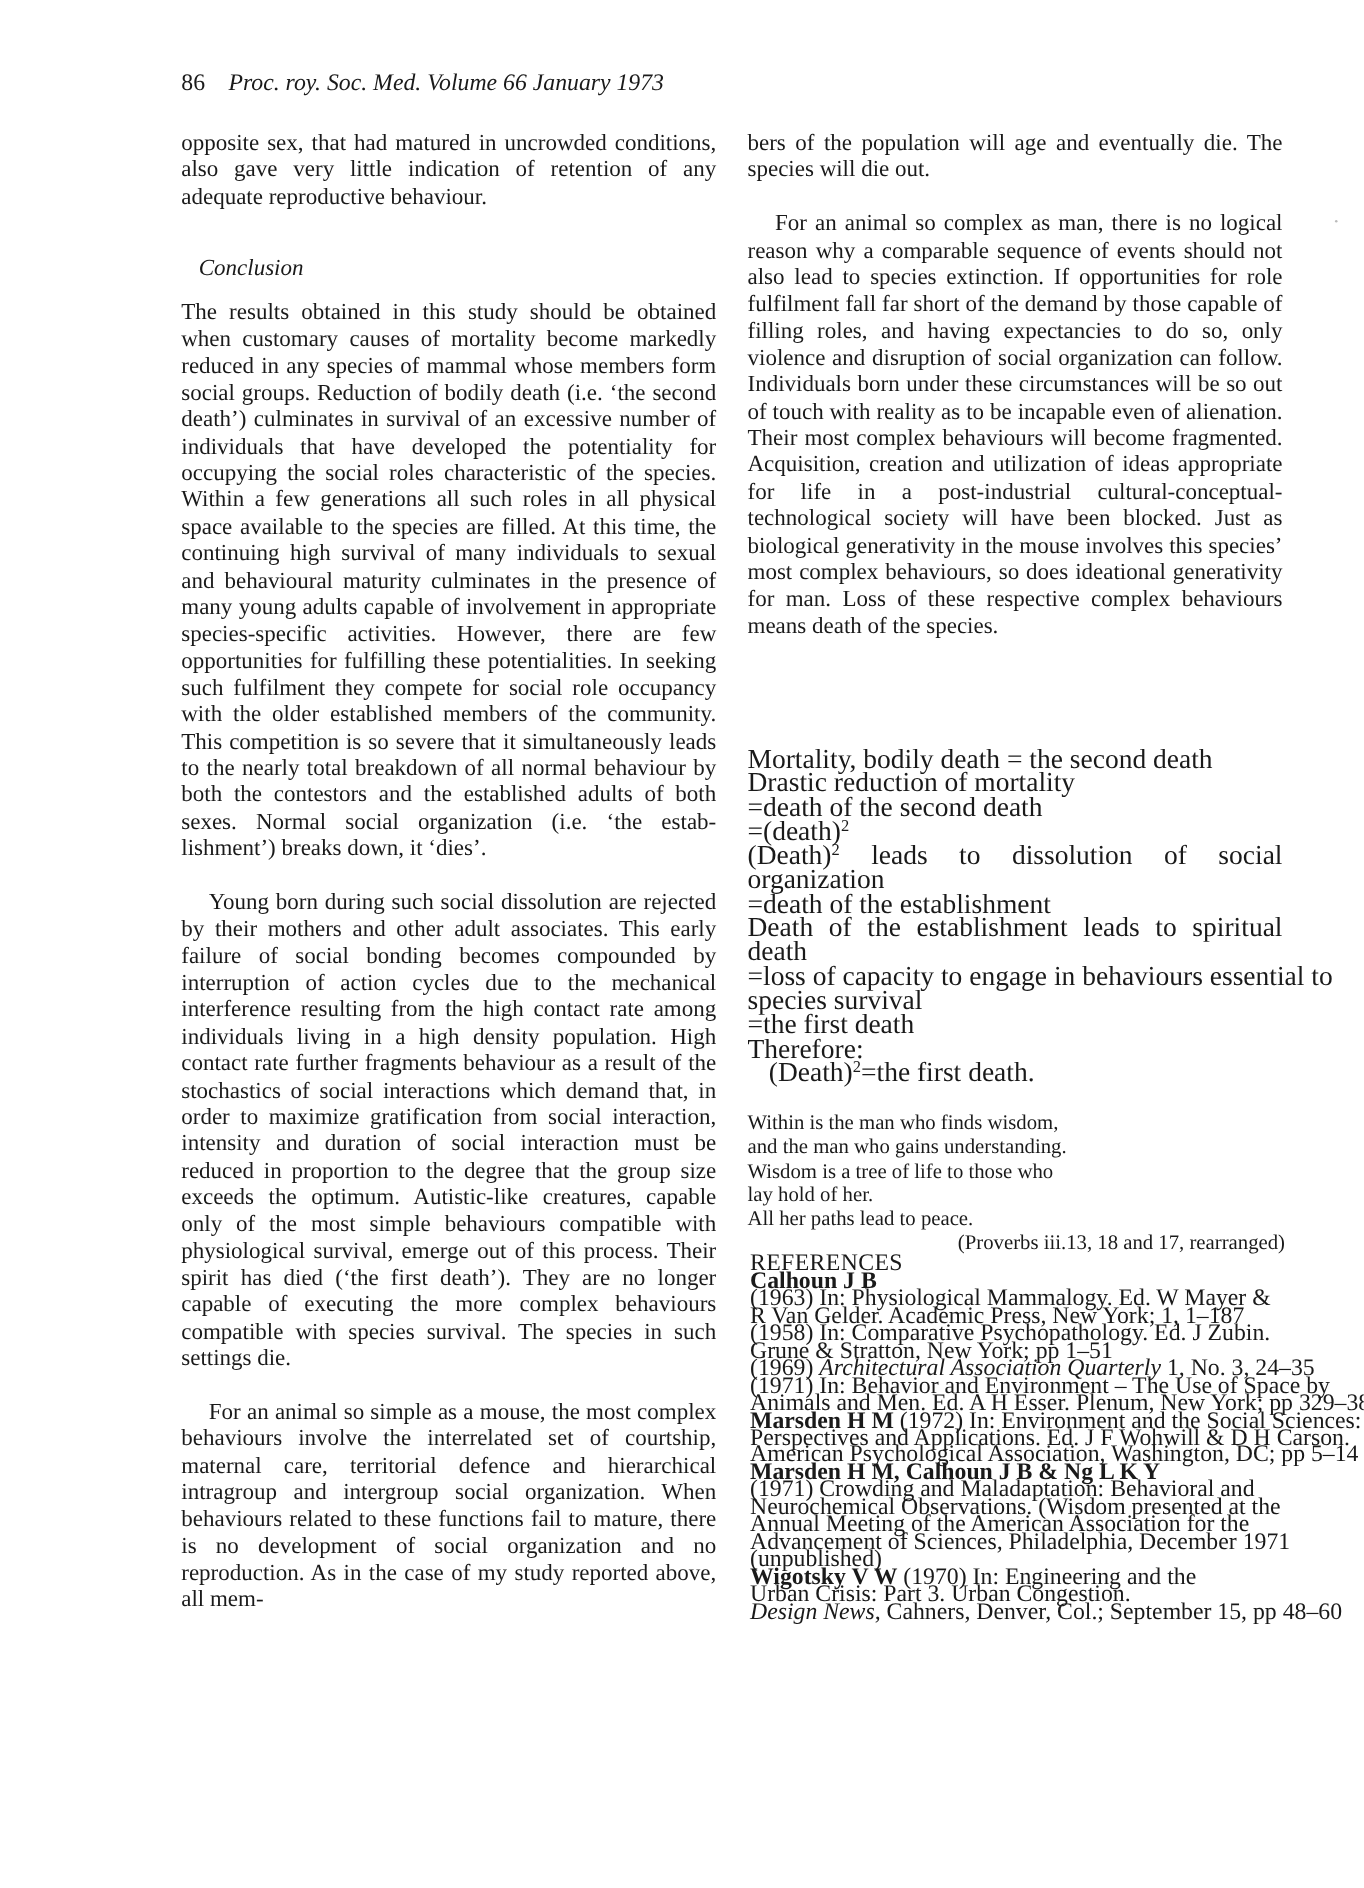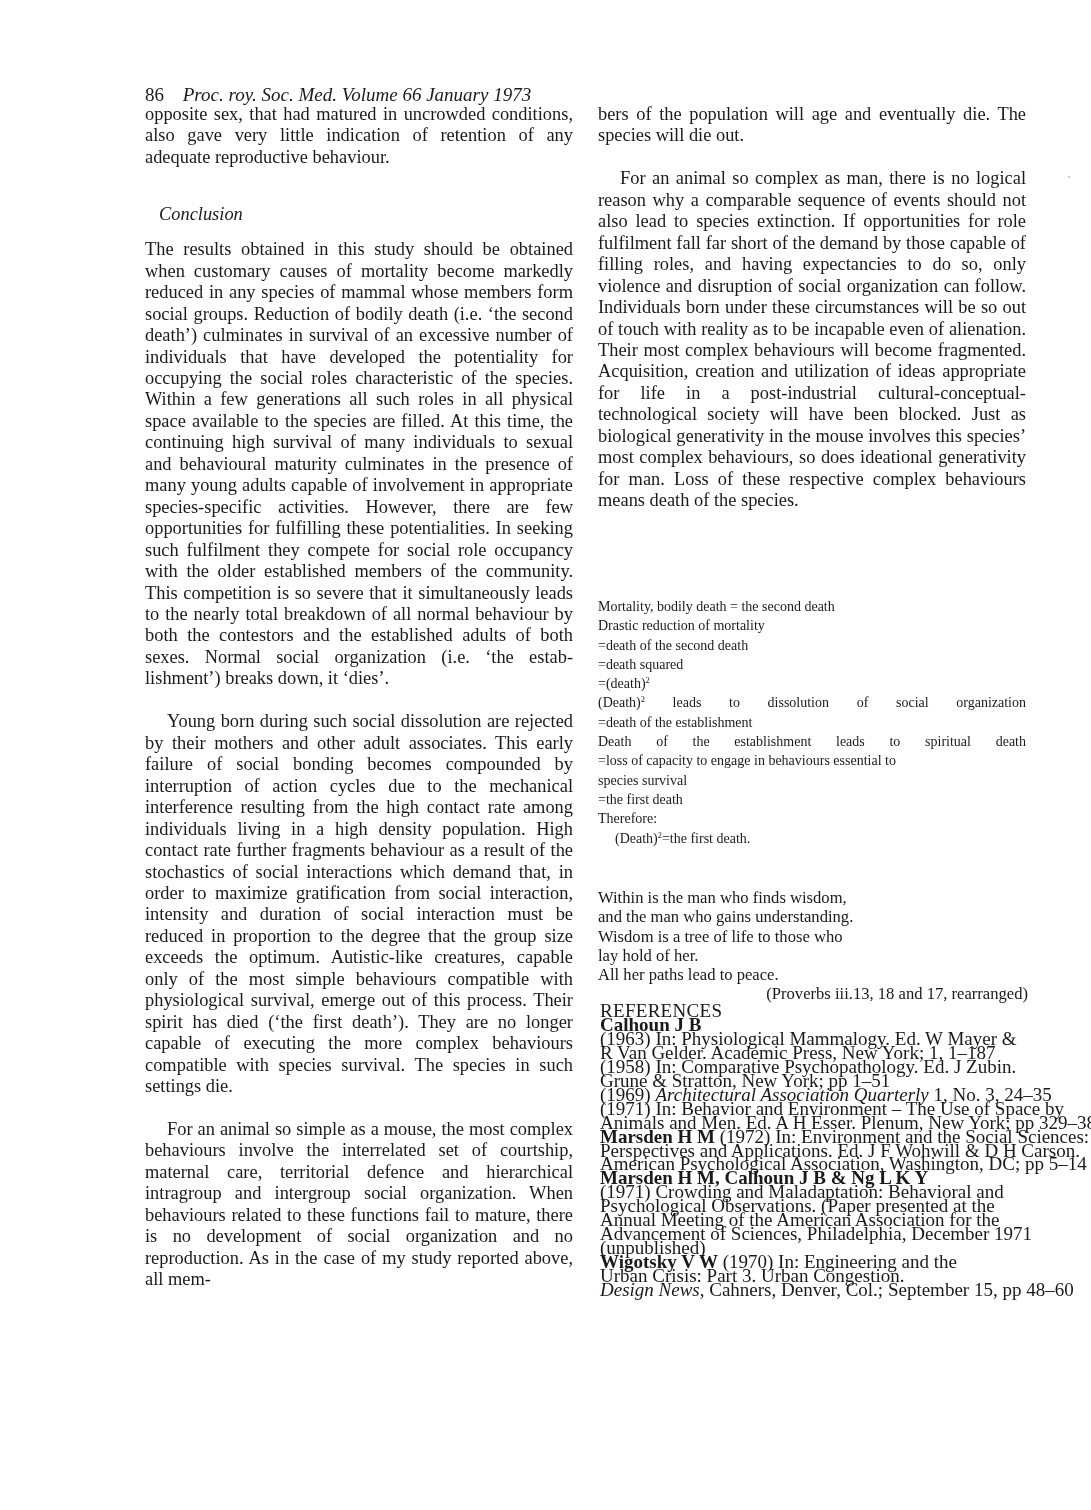--- a/index.html
+++ b/index.html
@@ -1,28 +1,28 @@
 <!DOCTYPE html>
 <html><head>
 <meta charset="utf-8">
 <style>
   html, body { margin: 0; padding: 0; background: #ffffff; }
   body { width: 1091px; height: 1510px; position: relative; overflow: hidden;
          font-family: "Liberation Serif", "DejaVu Serif", serif; color: #1a1a1a; }
-  .header { position: absolute; left: 145px; top: 56px; font-size: 19px; letter-spacing: 0; white-space: nowrap; margin-top: 28px; }
+  .header { position: absolute; left: 145px; top: 56px; font-size: 19px; letter-spacing: 0; white-space: nowrap; }
   .header .pg { margin-right: 14px; }
   .header .jr { font-style: italic; }
   .col { position: absolute; top: 104px; width: 428px; font-size: 18.4px; line-height: 21.45px; }
   .col.left { left: 145px; }
   .col.right { left: 598px; }
   .p { margin: 0; text-align: justify; }
   .p.indent { text-indent: 22px; }
   .gap { height: 21.5px; }
   .heading { font-style: italic; margin: 14px; }
-  .eq { position: absolute; left: 598px; top: 597px; width: 428px; font-size: 14px; line-height: 19.3px; }
+  .eq { position: absolute; left: 598px; top: 597px; width: 428px; font-size: 22px; line-height: 19.3px; }
   .eq div { white-space: nowrap; }
   .eq .just { text-align: justify; text-align-last: justify; white-space: normal; }
   .eq .ind { padding-left: 17px; }
   sup { font-size: 0.6em; vertical-align: 0.55em; line-height: 0; }
   .verse { position: absolute; left: 598px; top: 888px; width: 430px; font-size: 16.6px; line-height: 19.3px; }
   .verse .cite { padding-left: 70px; text-align: right; }
   .refs { position: absolute; left: 600px; top: 1004px; width: 430px; font-size: 19px; line-height: 13.95px; white-space: nowrap; }
   .refs .title { letter-spacing: 0.3px; }
   .refs b { font-weight: bold; }
   .refs i { font-style: italic; }
@@ -50,21 +50,20 @@
 <div class="col right">
   <p class="p">bers of the population will age and eventually die. The species will die out.</p>
   <div class="gap"></div>
   <p class="p indent">For an animal so complex as man, there is no logical reason why a comparable sequence of events should not also lead to species extinction. If opportunities for role fulfilment fall far short of the demand by those capable of filling roles, and having expectancies to do so, only violence and disruption of social organization can follow. Individuals born under these circumstances will be so out of touch with reality as to be incapable even of alienation. Their most complex behaviours will become fragmented. Acquisition, creation and utilization of ideas appropriate for life in a post-industrial cultural-conceptual-technological society will have been blocked. Just as biological generativity in the mouse involves this species’ most complex behaviours, so does ideational generativity for man. Loss of these respective complex behaviours means death of the species.</p>
 </div>
 
 <div class="eq">
   <div>Mortality, bodily death = the second death</div>
   <div>Drastic reduction of mortality</div>
   <div>=death of the second death</div>
-  <div>=death squared</div>
   <div><span>=(death)</span><sup>2</sup></div>
   <div class="just"><span>(Death)</span><sup>2</sup><span> leads to dissolution of social organization</span></div>
   <div>=death of the establishment</div>
   <div class="just">Death of the establishment leads to spiritual death</div>
   <div>=loss of capacity to engage in behaviours essential to</div>
   <div>species survival</div>
   <div>=the first death</div>
   <div>Therefore:</div>
   <div class="ind"><span>(Death)</span><sup>2</sup><span>=the first death.</span></div>
 </div>
@@ -86,21 +85,21 @@
   <div><span>(1958) In: Comparative Psychopathology. Ed. J Zubin.</span></div>
   <div><span>Grune &amp; Stratton, New York; pp 1–51</span></div>
   <div><span>(1969) </span><i>Architectural Association Quarterly</i><span> 1, No. 3, 24–35</span></div>
   <div><span>(1971) In: Behavior and Environment – The Use of Space by</span></div>
   <div><span>Animals and Men. Ed. A H Esser. Plenum, New York; pp 329–387</span></div>
   <div><b>Marsden H M</b><span> (1972) In: Environment and the Social Sciences:</span></div>
   <div><span>Perspectives and Applications. Ed. J F Wohwill &amp; D H Carson.</span></div>
   <div><span>American Psychological Association, Washington, DC; pp 5–14</span></div>
   <div><b>Marsden H M, Calhoun J B &amp; Ng L K Y</b><span></span></div>
   <div><span>(1971) Crowding and Maladaptation: Behavioral and</span></div>
-  <div><span>Psychological Observations. (Paper presented at the</span></div>
+  <div><span>Neurochemical Observations. (Wisdom presented at the</span></div>
   <div><span>Annual Meeting of the American Association for the</span></div>
   <div><span>Advancement of Sciences, Philadelphia, December 1971</span></div>
   <div><span>(unpublished)</span></div>
   <div><b>Wigotsky V W</b><span> (1970) In: Engineering and the</span></div>
   <div><span>Urban Crisis: Part 3. Urban Congestion.</span></div>
   <div><span></span><i>Design News</i><span>, Cahners, Denver, Col.; September 15, pp 48–60</span></div>
 </div>
 
 <div class="speck"></div>
 

